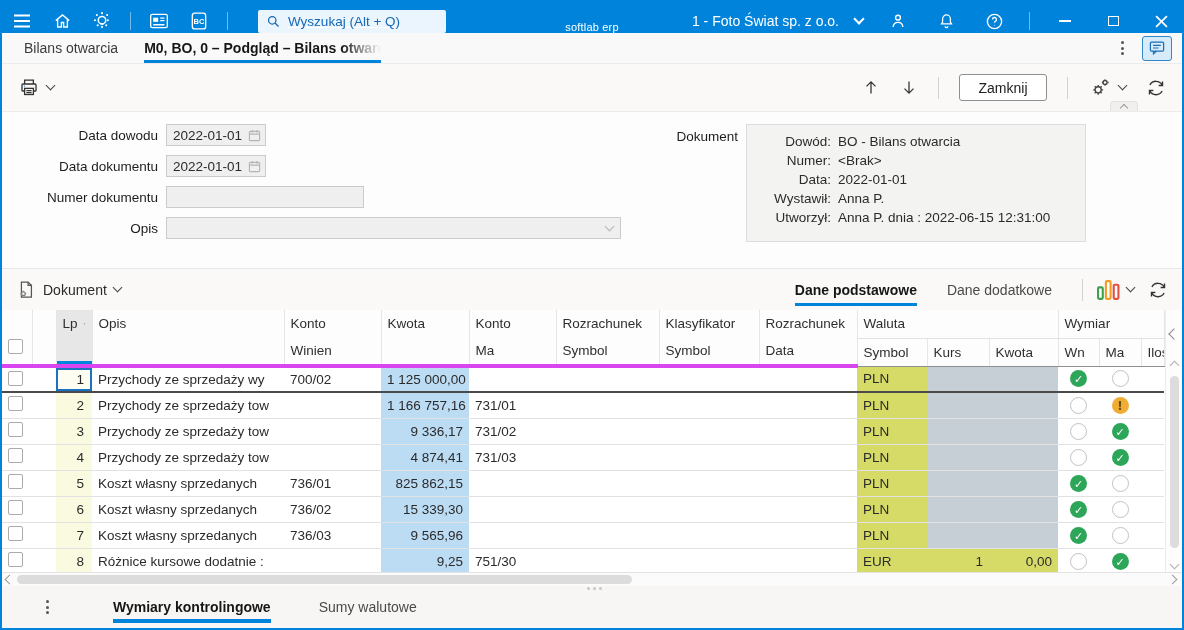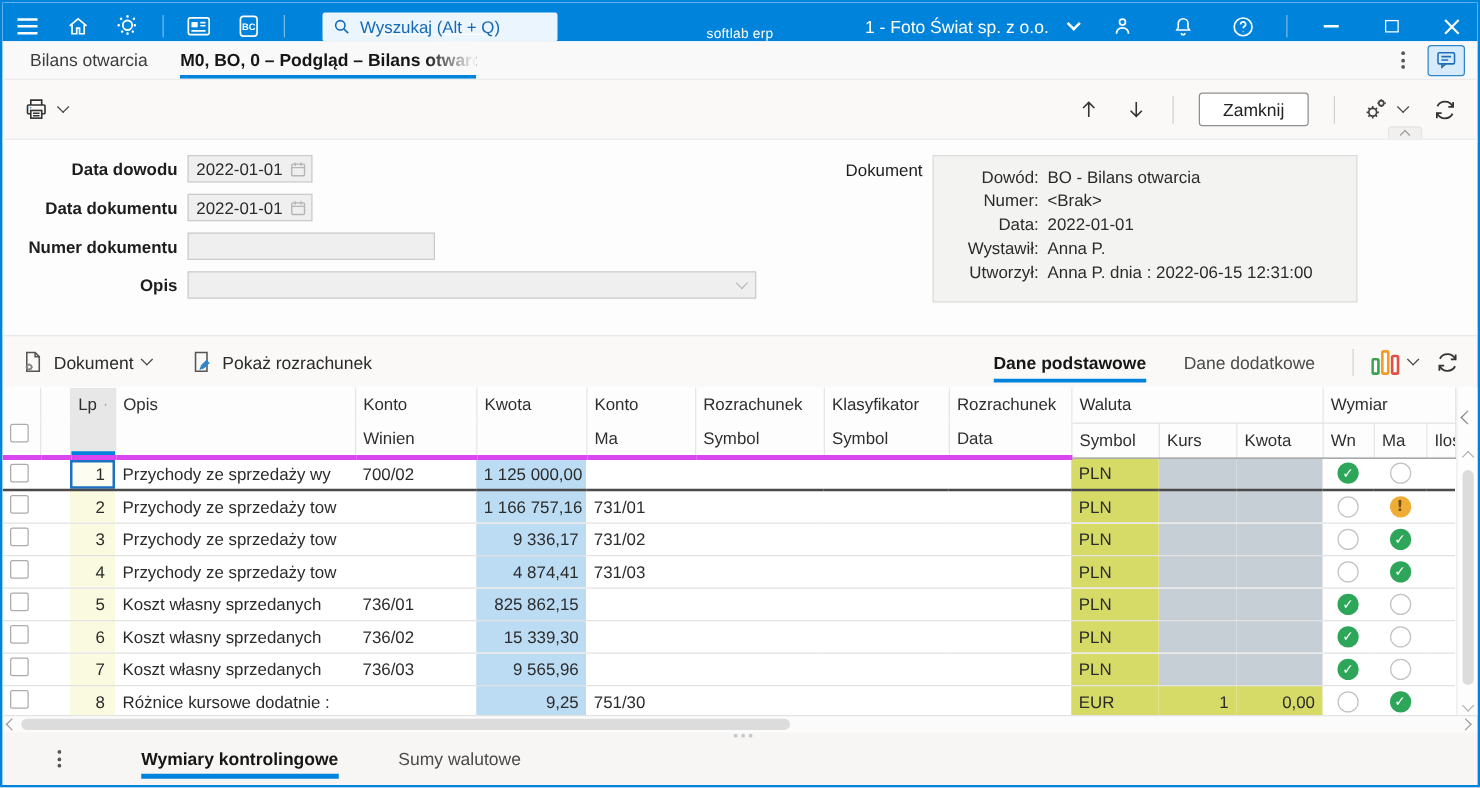--- a/index.html
+++ b/index.html
@@ -45,21 +45,21 @@
   .tbar-right{margin-left:auto;display:flex;align-items:center;gap:20px;}
   .vsep{width:1px;height:22px;background:#d2d2d2;}
   .btn-close{height:27px;min-width:88px;padding:0 18px;border:1px solid #8f8f8f;border-radius:3px;background:#fff;font-size:14px;color:#222;display:flex;align-items:center;justify-content:center;cursor:pointer;font-family:inherit;}
   .collapse-tip{position:absolute;right:44px;bottom:0;width:28px;height:10px;background:#f1f0ee;border:1px solid #e2e0de;border-bottom:none;border-radius:4px 4px 0 0;display:flex;align-items:center;justify-content:center;cursor:pointer;}
   .collapse-tip b{width:6px;height:6px;border-left:1.6px solid #9a9a9a;border-top:1.6px solid #9a9a9a;transform:rotate(45deg);margin-top:3px;}
 
   
   .formarea{height:156px;position:relative;background:#fdfdfd;flex:0 0 auto;font-size:13.5px;}
   .form-fields{position:absolute;left:0;top:12px;}
   .frow{display:flex;align-items:center;height:22px;margin-bottom:9px;}
-  .flabel{width:148px;text-align:right;padding-right:8px;color:#1d1d1d;white-space:nowrap;font-weight:bold;}
+  .flabel{width:164px;text-align:right;padding-right:8px;color:#1d1d1d;white-space:nowrap;}
   .finput{position:relative;height:22px;background:#efefef;border:1px solid #cbcbcb;display:flex;align-items:center;padding:0 6px;color:#2b2b2b;}
   .finput.k-date{width:100px;}
   .finput.k-text{width:198px;}
   .finput.k-select{width:455px;}
   .finput .cal{position:absolute;right:4px;top:4px;}
   .finput .sel-caret{position:absolute;right:7px;top:7px;width:7px;height:7px;border-right:1.6px solid #b5b5b5;border-bottom:1.6px solid #b5b5b5;transform:rotate(45deg);margin-top:-2px;}
   .docblock{position:absolute;left:648px;top:12px;display:flex;}
   .doclabel{width:96px;text-align:right;padding-right:8px;padding-top:5px;color:#1d1d1d;}
   .docpanel{width:340px;height:118px;background:#f3f3f1;border:1px solid #dcdcdc;padding:7px 8px;line-height:19px;}
   .dline{display:flex;}
@@ -356,27 +356,20 @@
   <div class="gridbar">
     <div class="gb-btn">
       <svg width="20" height="21" viewBox="0 0 24 24" fill="none" stroke="#555" stroke-width="1.5">
           <path d="M6.5 3h8l4 4v14h-12z"></path>
           <path d="M14.5 3v4h4"></path>
           <circle cx="8.8" cy="17" r="2.3" stroke="#808080"></circle>
           <path d="M8.8 13.6v1M8.8 18.4v1M5.4 17h1M11.2 17h1" stroke="#808080"></path>
         </svg>
       <span>Dokument</span>
       <span class="caret-d"></span>
-    </div>
-    <div class="gb-btn">
-      <svg width="20" height="21" viewBox="0 0 24 24" fill="none" stroke="#555" stroke-width="1.5">
-          <path d="M6.5 3h11v18h-11z"></path>
-          <path d="m11 19 1.2-3.6 4.8-4.8 2.4 2.4-4.8 4.8L11 19z" fill="#2f86c9" stroke="#2f86c9" stroke-width="1"></path>
-        </svg>
-      <span>Pokaż rozrachunek</span>
     </div>
     <div class="gtabs">
         <div class="gtab active">Dane podstawowe</div>
         <div class="gtab">Dane dodatkowe</div>
       </div>
     <div class="gb-right">
       <span class="vsep"></span>
       <span class="gb-btn" style="margin-right:0;">
         <svg width="23" height="21" viewBox="0 0 22 20">
             <rect x="1" y="8" width="4.5" height="11" rx="1" fill="#fff" stroke="#3da04c" stroke-width="2"></rect>

